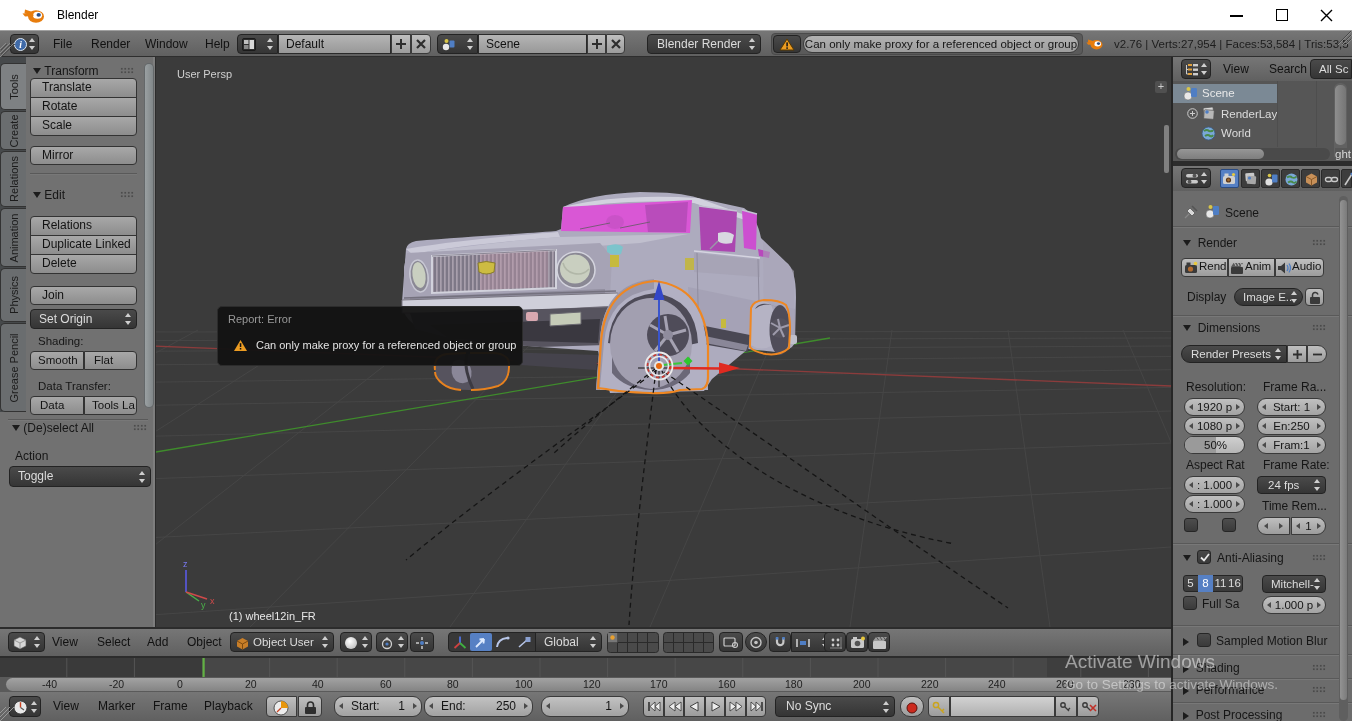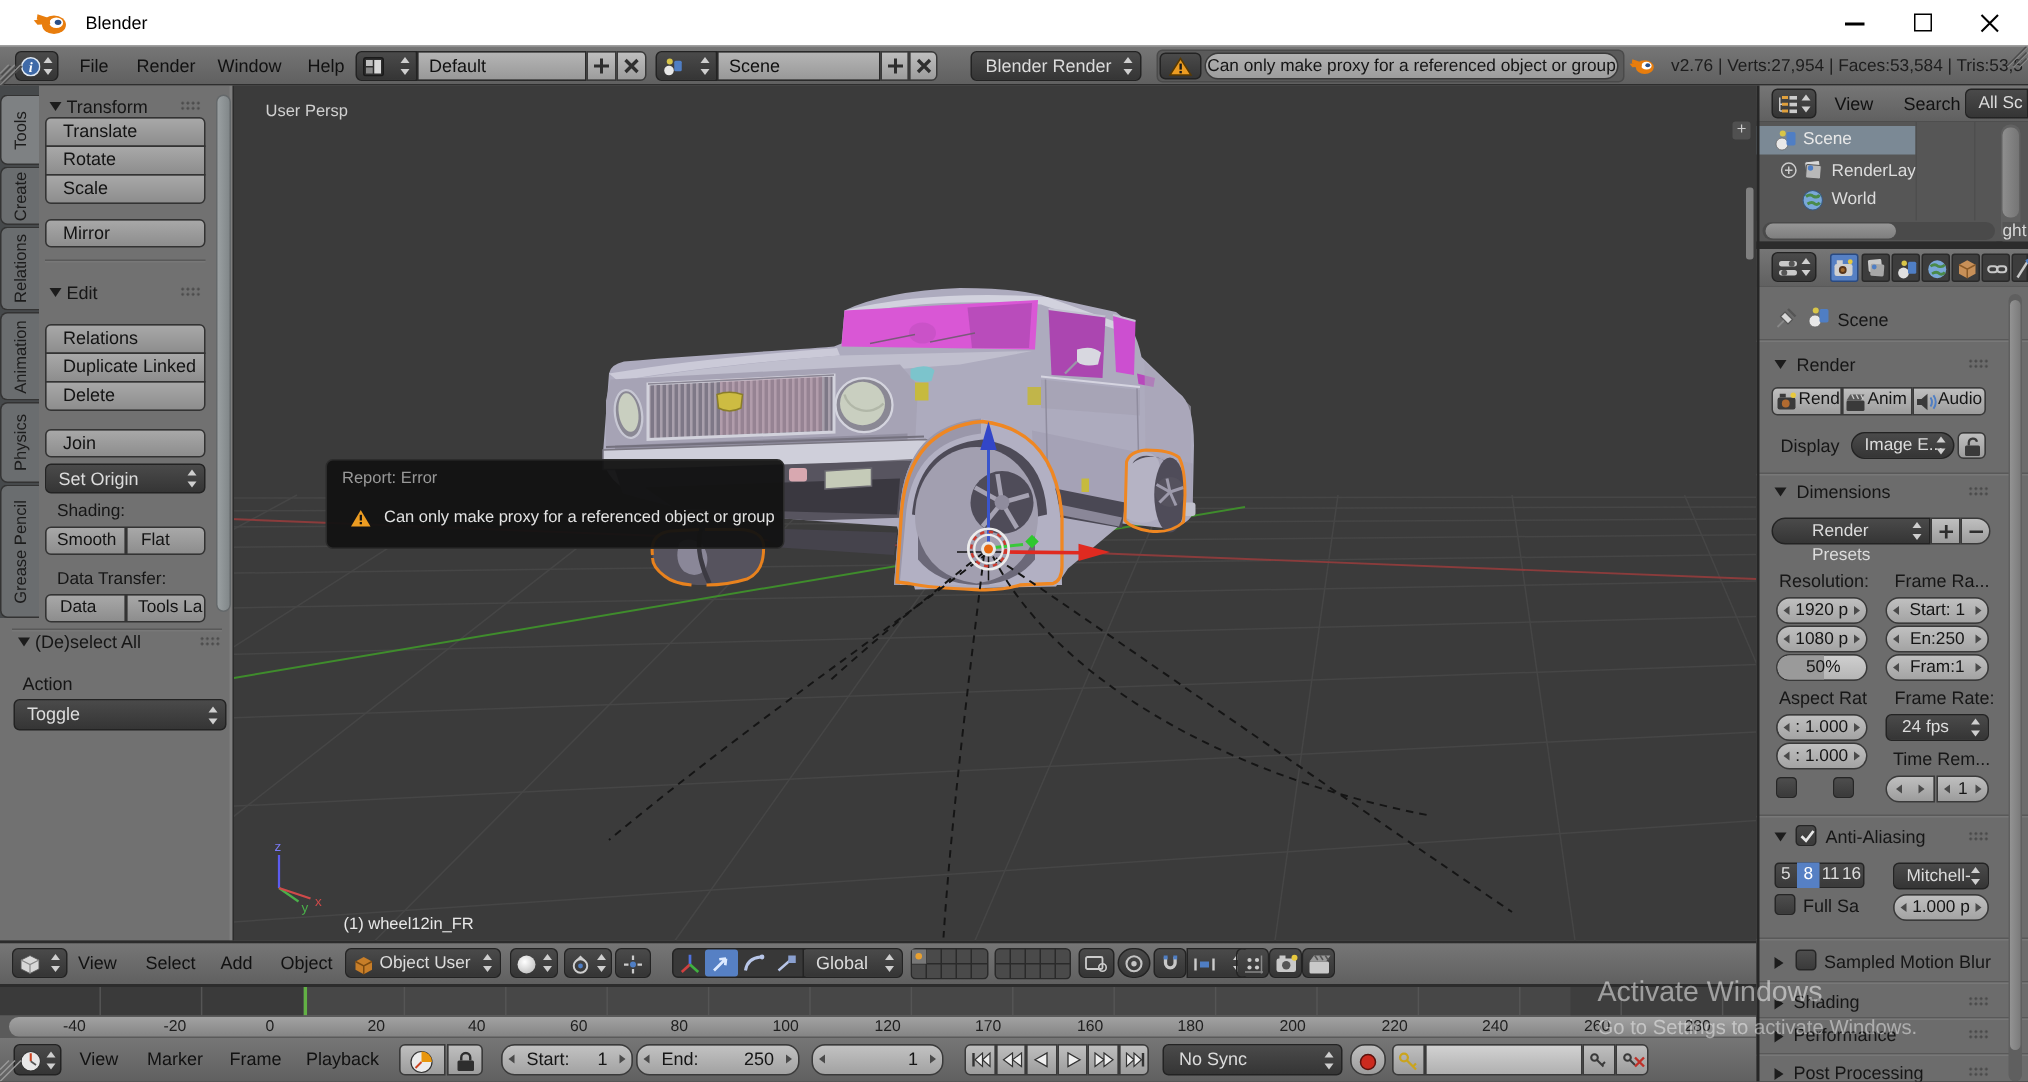--- a/index.html
+++ b/index.html
@@ -796,21 +796,21 @@
     <div class="a bl" style="left:134px;top:97px;width:19px;height:18px">
       <svg class="a" style="left:3px;top:2px" width="13" height="14">
           <rect x="1" y="6" width="10" height="7" rx="1" fill="#3a3a3a"></rect>
           <path d="M3.5 6 V4 A2.8 2.8 0 0 1 9 3.5" fill="none" stroke="#3a3a3a" stroke-width="1.5"></path>
         </svg>
     </div>
     <div class="a sep" style="left:0px;top:124px;width:181px"></div>
 
     <div class="plabel" style="left:12px;top:130px"><span class="tri-d"></span>&nbsp; Dimensions</div>
     <div class="a dots" style="left:141px;top:133px"></div>
-    <div class="pdark" style="left:10px;top:154px;width:106px;padding-left:26px;border-radius:9px 0 0 9px">Render Presets<span class="ud"></span></div>
+    <div class="pdark" style="left:10px;top:154px;width:106px;padding-left:9px;border-radius:9px 0 0 9px">Render Presets<span class="ud"></span></div>
     <div class="a bl" style="left:116px;top:154px;width:20px;height:18px;border-radius:0">
       <svg class="a" style="left:4px;top:3px" width="11" height="11">
           <path d="M5.5 1 V10 M1 5.5 H10" stroke="#2e2e2e" stroke-width="1.8"></path>
         </svg>
     </div>
     <div class="a bl" style="left:136px;top:154px;width:20px;height:18px;border-radius:0 9px 9px 0">
       <svg class="a" style="left:4px;top:3px" width="11" height="11">
           <path d="M1 5.5 H10" stroke="#2e2e2e" stroke-width="1.8"></path>
         </svg>
     </div>

